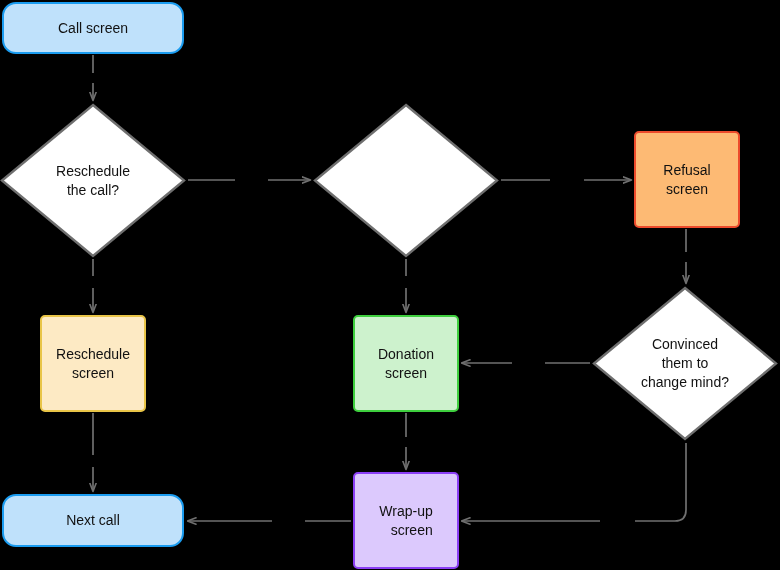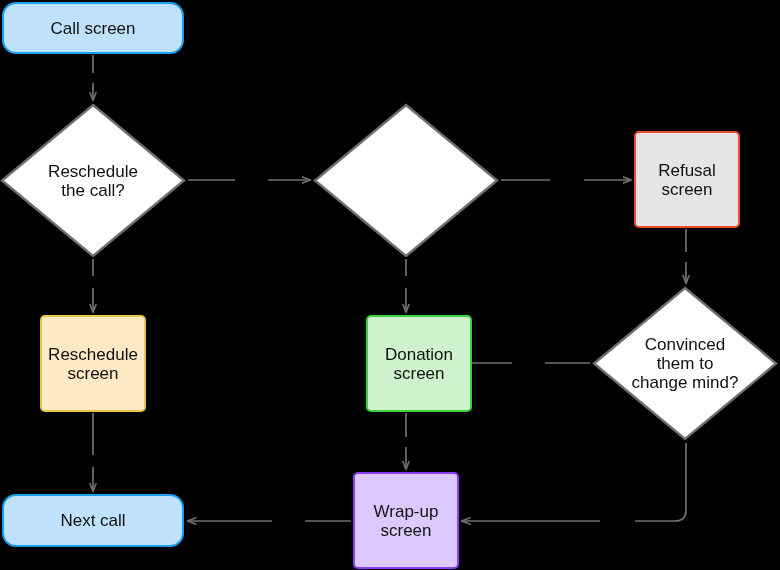--- a/index.html
+++ b/index.html
@@ -25,21 +25,21 @@
     height: 570px;
   }
   .node {
     position: absolute;
     box-sizing: border-box;
     display: flex;
     align-items: center;
     justify-content: center;
     text-align: center;
     color: #111111;
-    font-size: 17px;
+    font-size: 14px;
     line-height: 19px;
     z-index: 5;
   }
   .node .lbl {
     display: block;
     white-space: pre-line;
     padding: 0 6px;
   }
   
   .pill {
@@ -48,21 +48,21 @@
     background: #bfe1fb;
   }
   
   .proc {
     border-radius: 5px;
     border-width: 2px;
     border-style: solid;
   }
   .proc-yellow { background: #fdeac4; border-color: #e8c447; }
   .proc-green  { background: #cdf2cd; border-color: #3ecf3e; }
-  .proc-red    { background: #e5e5e5; border-color: #ec4b2c; }
+  .proc-red    { background: #fdba74; border-color: #ec4b2c; }
   .proc-purple { background: #dcc9fd; border-color: #8b3ff5; }
   
   .decision {
     background: transparent;
     border: none;
   }
   .decision .dia-shape {
     position: absolute;
     left: 0; top: 0;
     width: 100%;
@@ -165,35 +165,35 @@
   <div class="node proc proc-red" style="left:634px; top:131px; width:106px; height:97px;">
     <span class="lbl">Refusal
 screen</span>
   </div>
 
   <div class="node proc proc-yellow" style="left:40px; top:315px; width:106px; height:97px;">
     <span class="lbl">Reschedule
 screen</span>
   </div>
 
-  <div class="node proc proc-green" style="left:353px; top:315px; width:106px; height:97px;margin-left:13px;">
+  <div class="node proc proc-green" style="left:353px; top:315px; width:106px; height:97px;">
     <span class="lbl">Donation
 screen</span>
   </div>
 
   <div class="node decision" style="left:592px; top:286px; width:186px; height:155px;">
     <svg class="dia-shape" viewBox="0 0 186 155" preserveAspectRatio="none">
       <polygon points="93,2 184,77.5 93,153 2,77.5" fill="#ffffff" stroke="#6f6f6f" stroke-width="2.4"></polygon>
     </svg>
     <span class="lbl">Convinced
 them to
 change mind?</span>
   </div>
 
-  <div class="node proc proc-purple" style="left:353px; top:472px; width:106px; height:97px;">
+  <div class="node proc proc-purple" style="left:353px; top:472px; width:106px; height:97px;text-align:right;">
     <span class="lbl">Wrap-up
 screen</span>
   </div>
 
   <div class="node pill" style="left:2px; top:494px; width:182px; height:53px;justify-content:center;">
     <span class="lbl">Next call</span>
   </div>
 
 </div>
 

